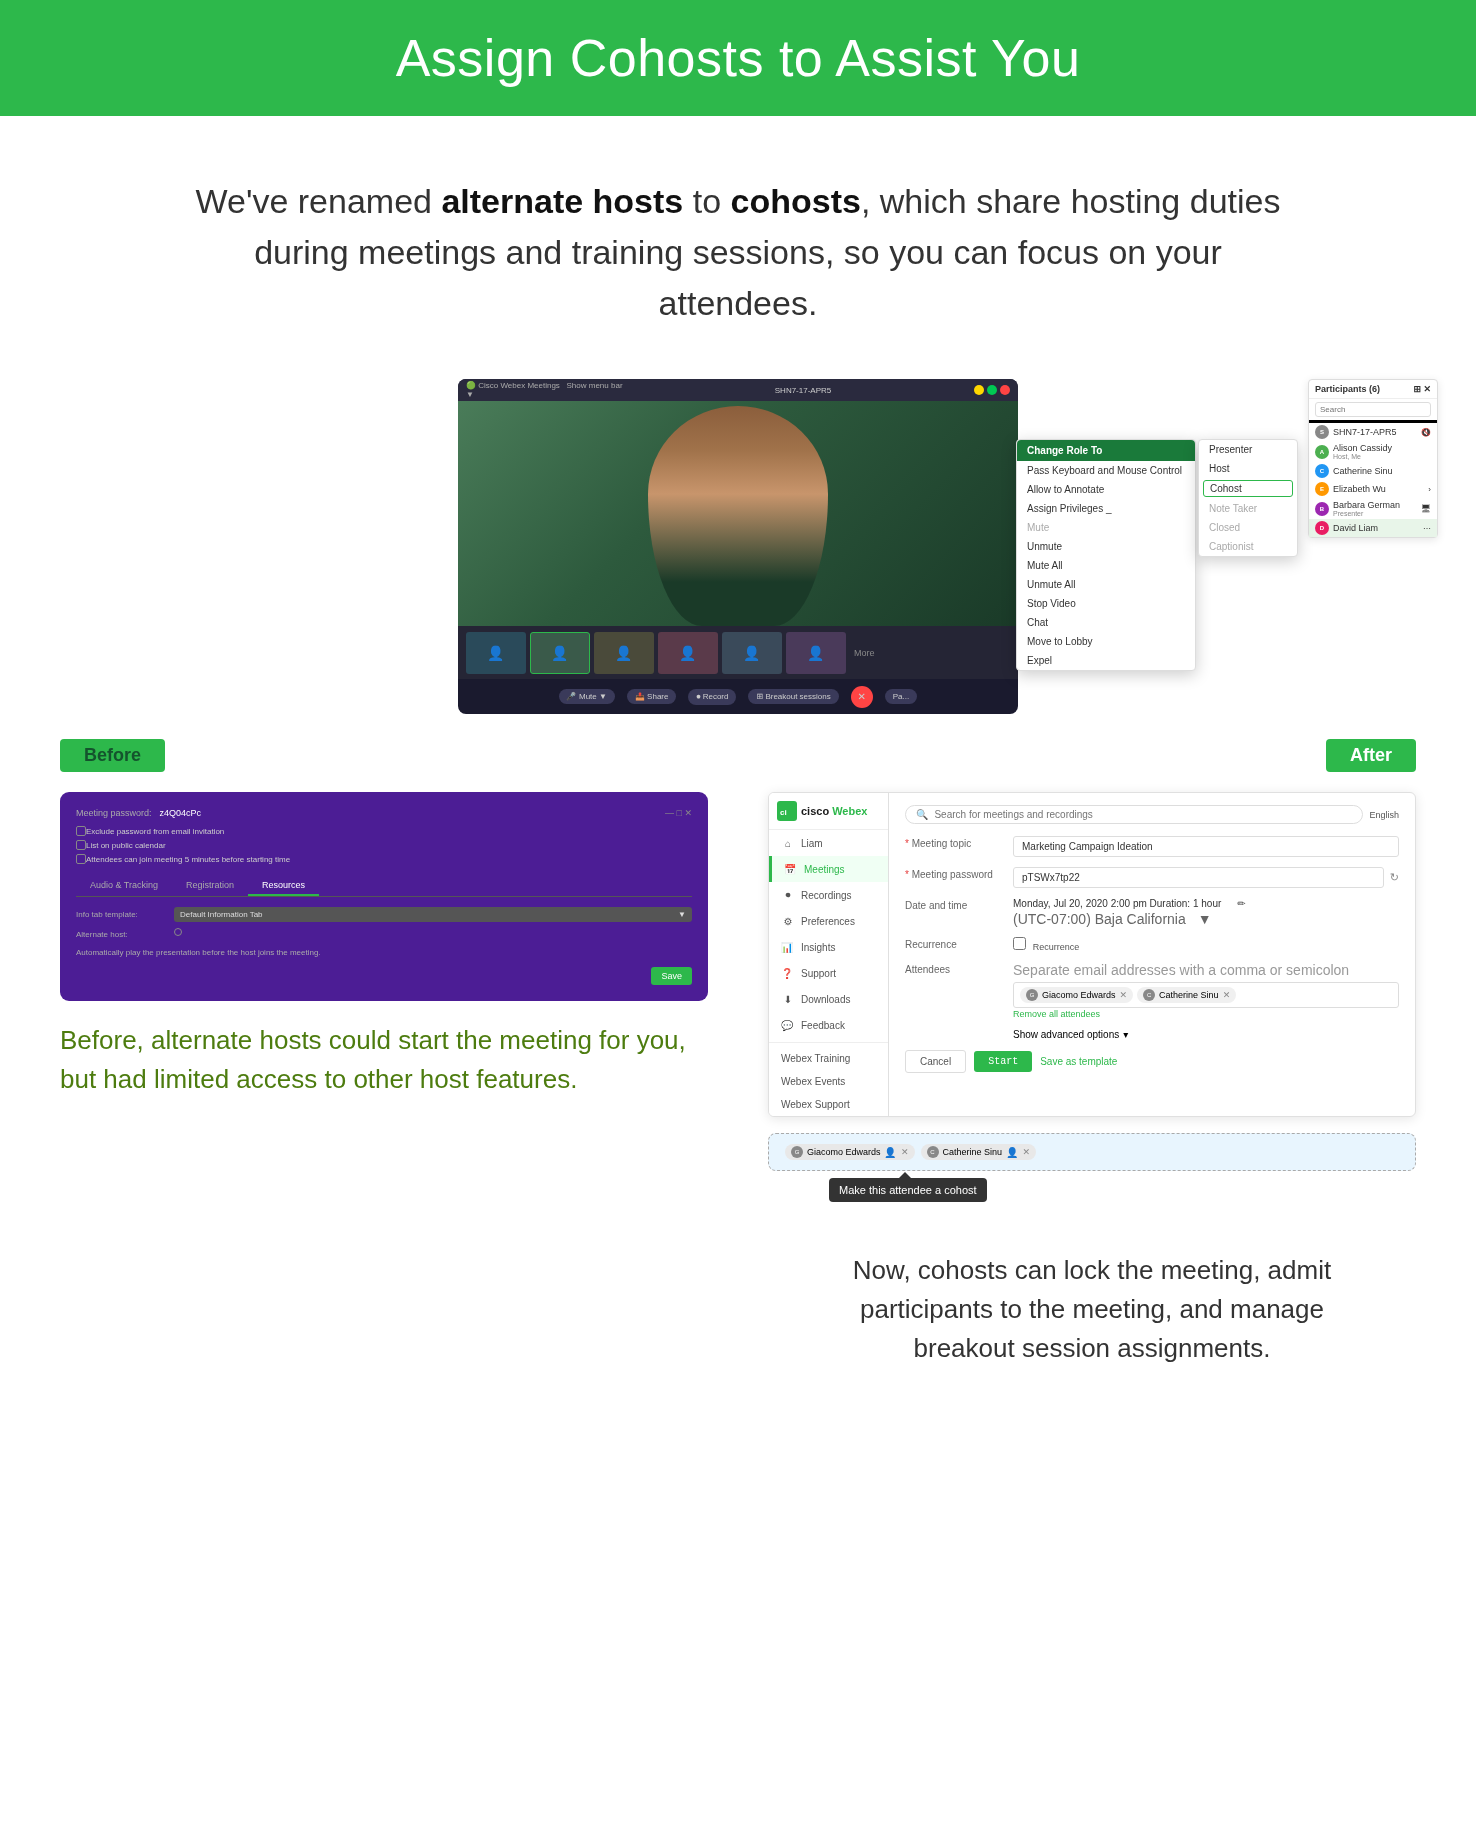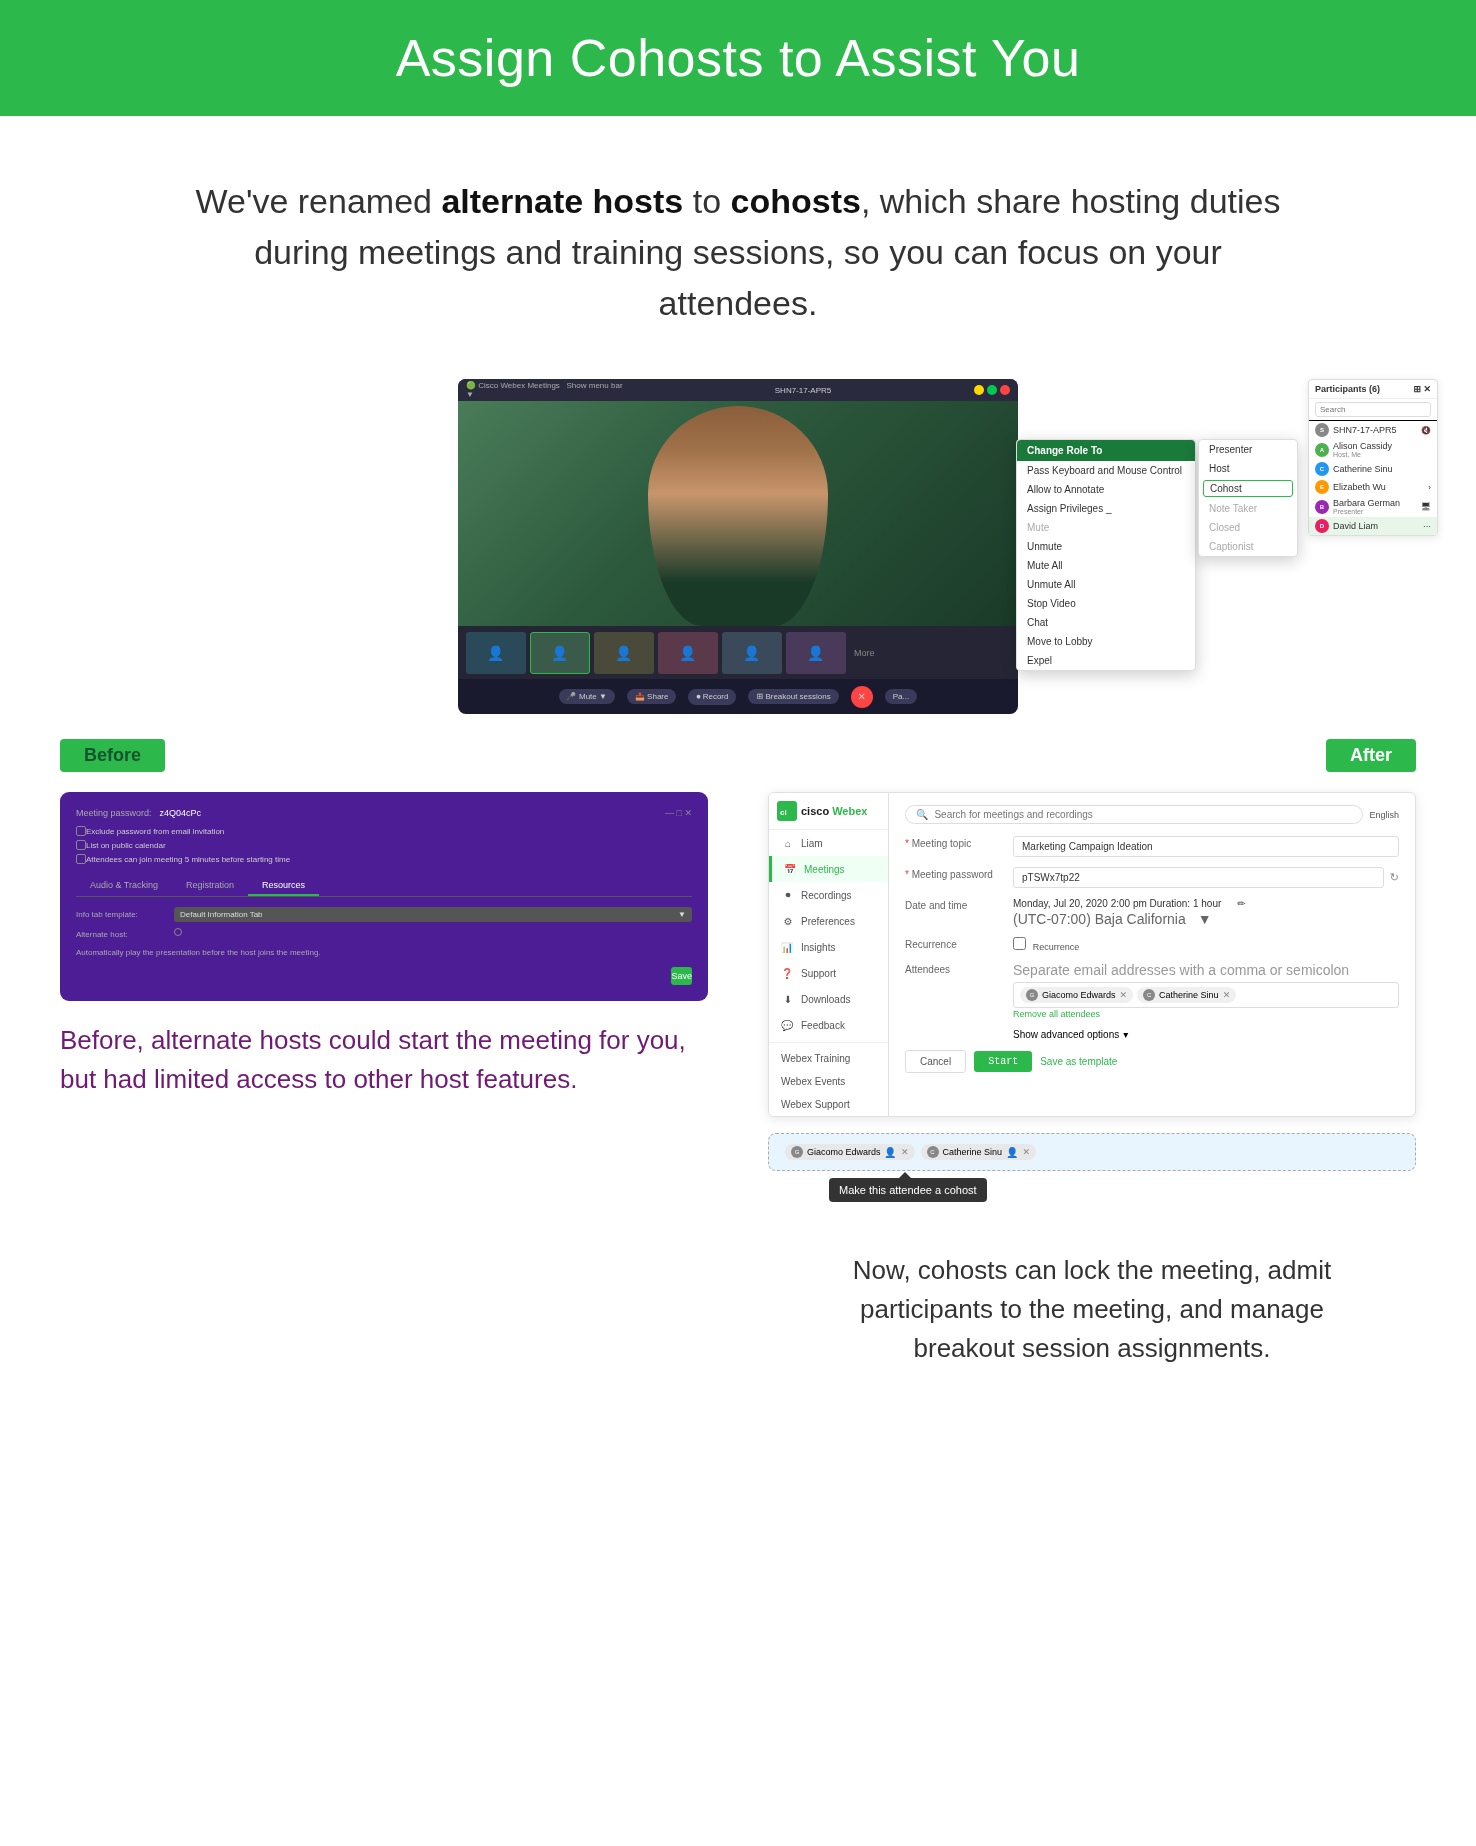--- a/index.html
+++ b/index.html
@@ -260,21 +260,21 @@
       align-items: center;
       justify-content: space-between;
       padding: 4px 6px;
       border-bottom: 1px solid #eee;
       font-weight: 600;
       font-size: 9px;
       color: #333;
     }
     .search-bar {
       padding: 3px 6px;
-      border-bottom: 1px solid #000000;
+      border-bottom: 3px solid #000000;
     }
     .search-bar input {
       width: 100%;
       border: 1px solid #ddd;
       border-radius: 3px;
       padding: 2px 4px;
       font-size: 8px;
     }
     .participant-item {
       display: flex;
@@ -408,30 +408,30 @@
     .note-text {
       font-size: 8px;
       color: #aaa;
       margin: 8px 0 10px;
     }
     .save-btn {
       background: #2db84b;
       color: white;
       border: none;
       border-radius: 3px;
-      padding: 4px 0;
+      padding: 4px 10px;
       font-size: 9px;
       cursor: pointer;
       float: right;
     }
 
     
     .before-text {
       font-size: 26px;
-      color: #701a75;
+      color: #4d7c0f;
       line-height: 1.5;
     }
 
     
     .after-panel {
       flex: 1;
     }
     .webex-screenshot {
       background: white;
       border: 1px solid #e0e0e0;

